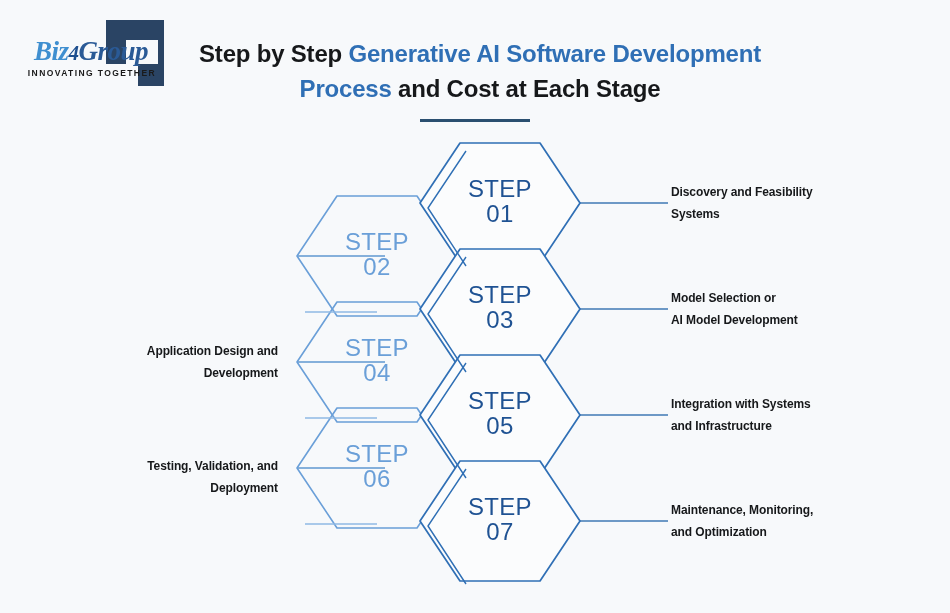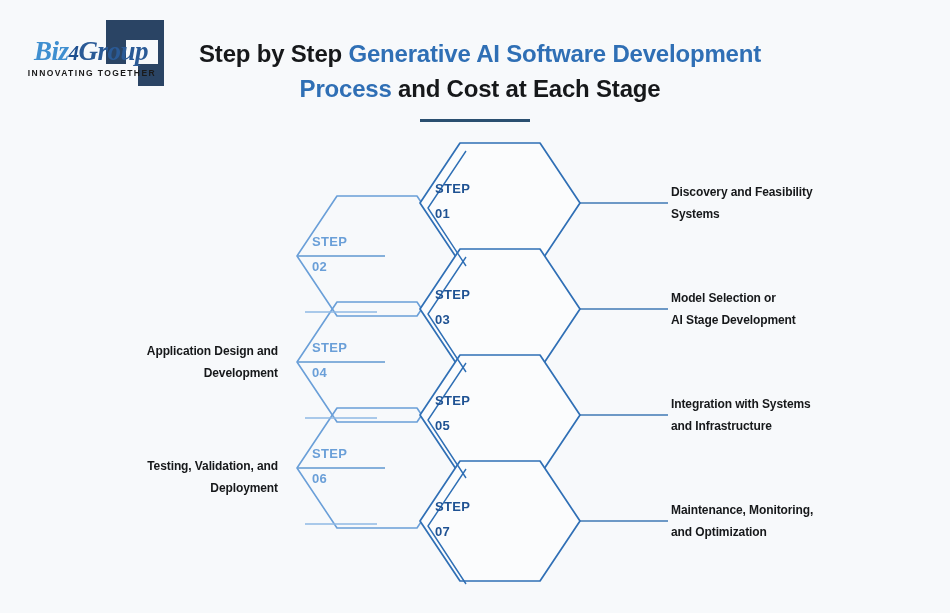--- a/index.html
+++ b/index.html
@@ -102,22 +102,23 @@
   }
   #hexsvg {
     position: absolute;
     left: 0; top: 0;
   }
 
   
   .step-label {
     position: absolute;
     width: 130px;
-    font-size: 13px;
-    font-weight: bold;
+    text-align: center;
+    font-size: 24px;
+    font-weight: normal;
     line-height: 25px;
     letter-spacing: 0.3px;
     pointer-events: none;
   }
   .step-label.odd  { color: #1f5293; }
   .step-label.even { color: #6a9fd8; }
 
   
   .side-label {
     position: absolute;
@@ -224,21 +225,21 @@
     <span>STEP</span><br>
     <span>07</span>
   </div>
 
   <div class="side-label right" style="left:671px; top:41px;">
     <span>Discovery and Feasibility</span><br>
     <span>Systems</span>
   </div>
   <div class="side-label right" style="left:671px; top:147px;">
     <span>Model Selection or</span><br>
-    <span>AI Stage Development</span>
+    <span>AI Model Development</span>
   </div>
   <div class="side-label right" style="left:671px; top:253px;">
     <span>Integration with Systems</span><br>
     <span>and Infrastructure</span>
   </div>
   <div class="side-label right" style="left:671px; top:359px;">
     <span>Maintenance, Monitoring,</span><br>
     <span>and Optimization</span>
   </div>
 

